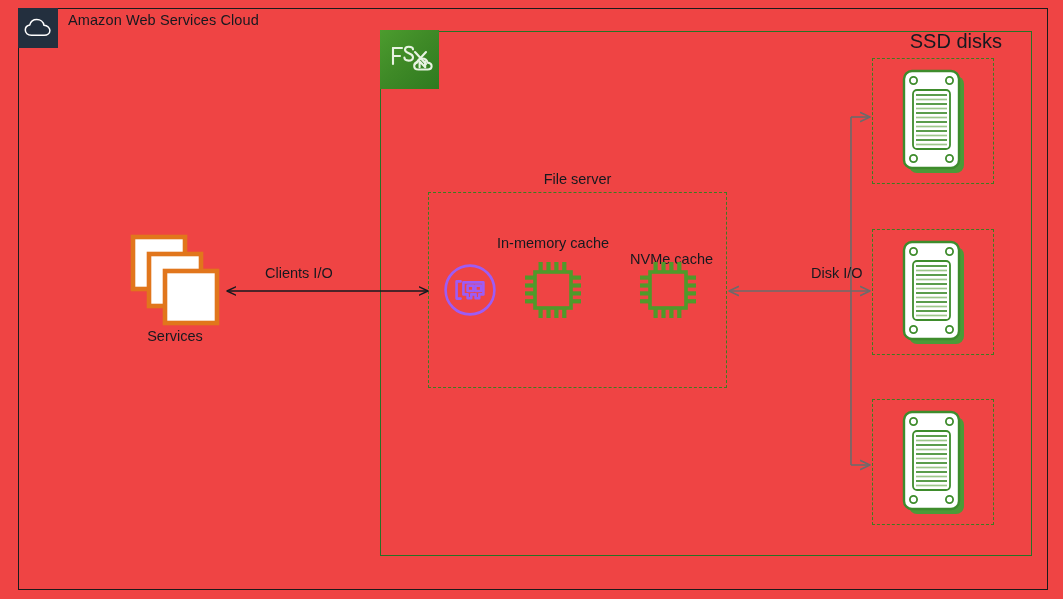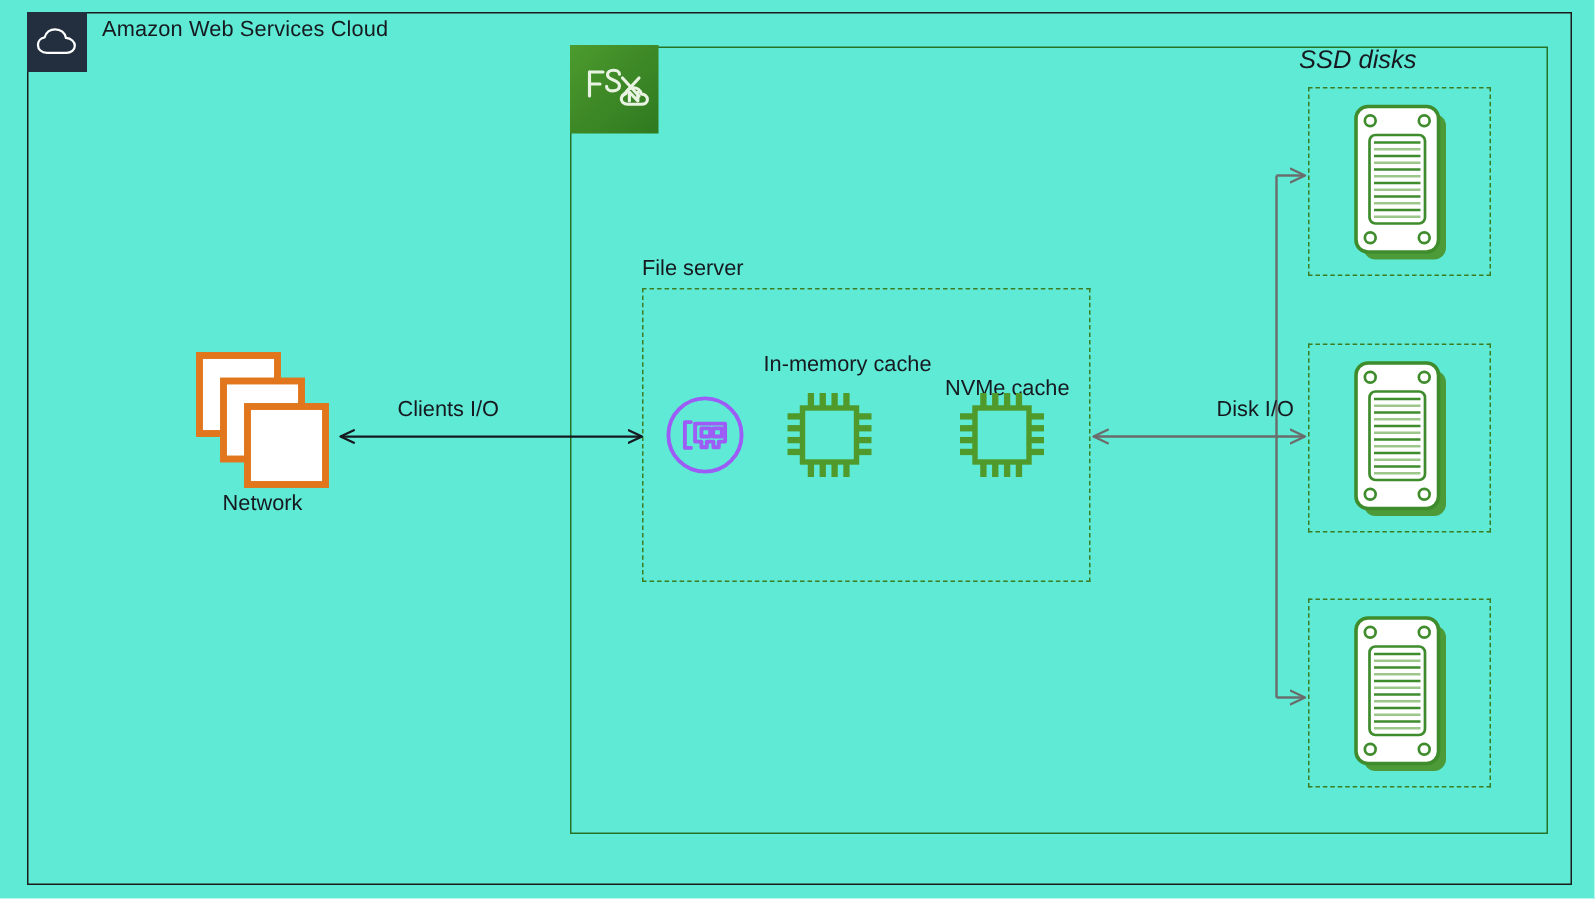--- a/index.html
+++ b/index.html
@@ -8,21 +8,21 @@
     background: #ffffff;
   }
   body {
     font-family: "Liberation Sans", sans-serif;
     -webkit-font-smoothing: antialiased;
   }
   #canvas {
     position: relative;
     width: 1063px;
     height: 599px;
-    background: #5eead4;
+    background: #ef4444;
     overflow: hidden;
   }
 
   
   .outer-frame {
     position: absolute;
     left: 18px;
     top: 8px;
     width: 1030px;
     height: 582px;
@@ -98,21 +98,21 @@
     width: 299px;
     height: 196px;
     border: 1.6px dashed #3c7d22;
     box-sizing: border-box;
   }
   .file-server-label {
     position: absolute;
     left: 428px;
     top: 171px;
     width: 299px;
-    text-align: left;
+    text-align: center;
     font-size: 14.5px;
     color: #16191f;
   }
 
   
   .nic-icon {
     position: absolute;
     left: 443px;
     top: 263px;
     width: 54px;
@@ -127,33 +127,32 @@
   }
   .chip-inmem { left: 524px; top: 261px; }
   .chip-nvme  { left: 639px; top: 261px; }
 
   .chip-label {
     position: absolute;
     font-size: 14.5px;
     color: #16191f;
     white-space: nowrap;
   }
-  .label-inmem { left: 497px; top: 235px; margin-left: 12px; }
+  .label-inmem { left: 497px; top: 235px; }
   .label-nvme  { left: 630px; top: 251px; }
 
   
   .ssd-title {
     position: absolute;
     left: 866px;
     top: 30px;
     width: 136px;
-    text-align: left;
-    font-size: 17px;
-    color: #16191f;
-    font-style: italic;
+    text-align: right;
+    font-size: 20px;
+    color: #16191f;
   }
   .ssd-slot {
     position: absolute;
     left: 872px;
     width: 122px;
     height: 126px;
     border: 1.6px dashed #3c7d22;
     box-sizing: border-box;
   }
   .ssd-slot-1 { top: 58px; }
@@ -232,21 +231,21 @@
 
   <div class="clients-group">
     <svg width="96" height="118" viewBox="0 0 96 118" aria-hidden="true">
       <g fill="#ffffff" stroke="#E1761C" stroke-width="4.6" stroke-linejoin="miter">
         <rect x="5" y="5" width="52" height="52"></rect>
         <rect x="21" y="22" width="52" height="52"></rect>
         <rect x="37" y="39" width="52" height="52"></rect>
       </g>
     </svg>
   </div>
-  <div class="clients-label">Network</div>
+  <div class="clients-label">Services</div>
 
   <div class="file-server-label">File server</div>
   <div class="file-server-box"></div>
 
   <div class="nic-icon">
     <svg width="54" height="54" viewBox="0 0 54 54" aria-hidden="true">
       <circle cx="27" cy="27" r="24.4" fill="none" stroke="#9D5CF5" stroke-width="2.6"></circle>
       <g fill="none" stroke="#9D5CF5" stroke-width="2.6" stroke-linejoin="round" stroke-linecap="round">
         <path d="M17.6 18.4 L13.6 18.4 L13.6 35.6 L17.6 35.6"></path>
         <path d="M20.4 19.4 L40.4 19.4 L40.4 31.4 L36.2 31.4 L36.2 35.2

